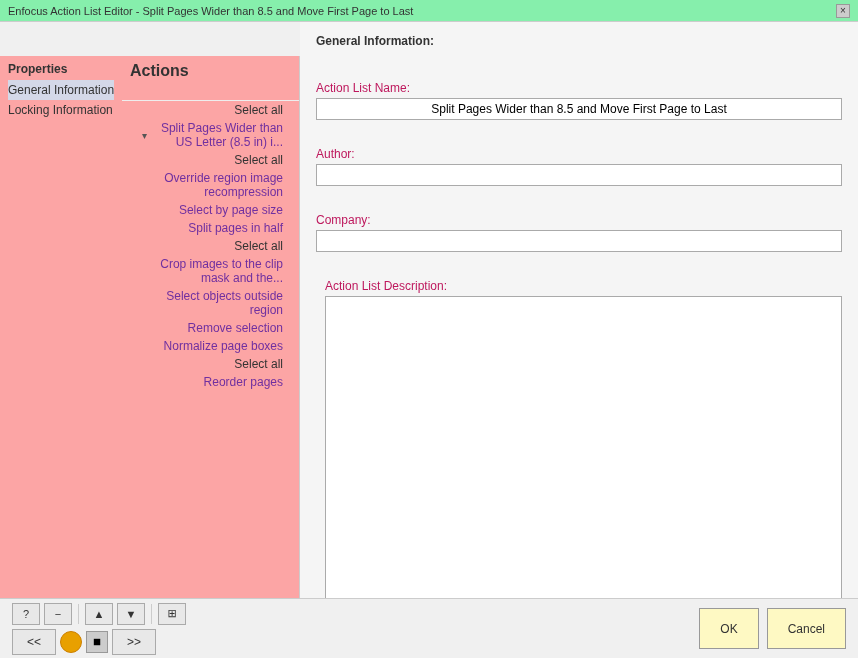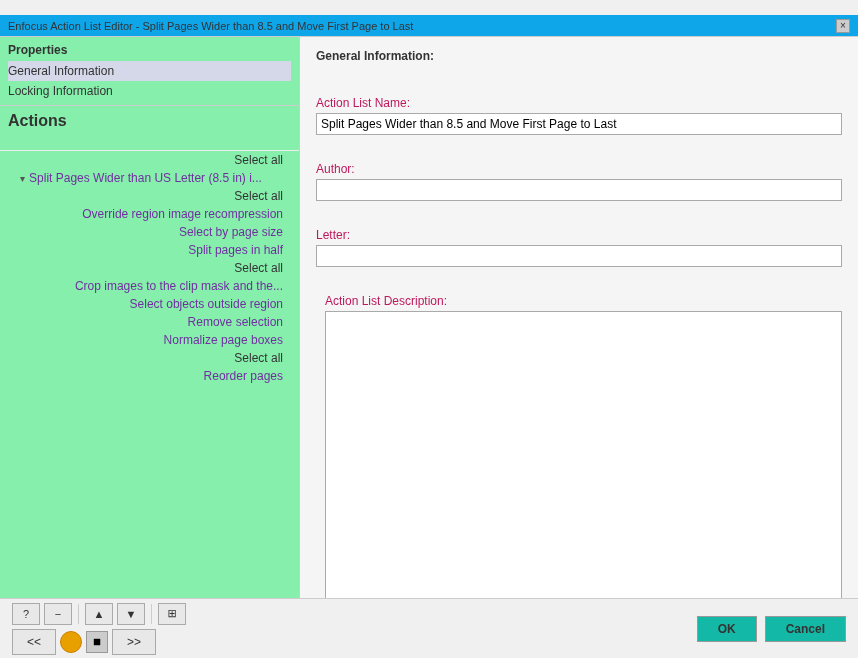--- a/index.html
+++ b/index.html
@@ -6,30 +6,29 @@
     body {
       font-family: 'Segoe UI', Tahoma, Arial, sans-serif;
       font-size: 12px;
       background: #f0f0f0;
       width: 858px;
       height: 658px;
       overflow: hidden;
     }
 
     .title-bar {
-      background: #0ea5e9;
+      background: #86efac;
       border-bottom: 1px solid #ccc;
       padding: 4px 8px;
       font-size: 11px;
       color: #333;
       height: 22px;
       display: flex;
       align-items: center;
       justify-content: space-between;
-      margin-top: 15px;
     }
 
     .title-bar-close {
       width: 14px;
       height: 14px;
       background: #ccc;
       border: 1px solid #999;
       cursor: pointer;
       display: flex;
       align-items: center;
@@ -40,24 +39,25 @@
     .content-area {
       display: flex;
       flex: 1;
       overflow: hidden;
     }
 
     
     .left-panel {
       width: 300px;
       border-right: 1px solid #ccc;
-      background: #86efac;
-      display: flex;
-      flex-direction: column;
+      background: #fca5a5;
+      display: flex;
+      flex-direction: row;
       height: calc(658px - 22px - 60px);
+      margin-top: 34px;
     }
 
     .properties-section {
       padding: 6px 8px 4px 8px;
       border-bottom: 1px solid #ccc;
     }
 
     .properties-title {
       font-size: 12px;
       font-weight: bold;
@@ -151,20 +151,21 @@
       color: #be185d;
     }
 
     .field-input {
       height: 22px;
       border: 1px solid #aaa;
       background: #fff;
       padding: 2px 4px;
       font-size: 12px;
       width: 100%;
+      text-align: center;
     }
 
     .field-textarea {
       border: 1px solid #aaa;
       background: #fff;
       padding: 4px;
       font-size: 12px;
       width: 100%;
       resize: none;
       flex: 1;
@@ -250,28 +251,27 @@
       justify-content: center;
     }
 
     .toolbar-right {
       display: flex;
       align-items: center;
       gap: 8px;
     }
 
     .action-btn {
-      height: 26px;
+      height: 41px;
       padding: 0 20px;
-      background: #14b8a6;
+      background: #fef9c3;
       border: 1px solid #999;
       cursor: pointer;
       font-size: 12px;
       color: #333;
-      font-weight: bold;
     }
 
     .separator {
       width: 1px;
       height: 20px;
       background: #ccc;
       margin: 0 2px;
     }
 
     .description-section {
@@ -369,21 +369,21 @@
       <label class="field-label">Action List Name:</label>
       <input class="field-input" type="text" value="Split Pages Wider than 8.5 and Move First Page to Last" style="">
     </div>
 
     <div class="field-group">
       <label class="field-label">Author:</label>
       <input class="field-input" type="text" style="">
     </div>
 
     <div class="field-group">
-      <label class="field-label">Letter:</label>
+      <label class="field-label">Company:</label>
       <input class="field-input" type="text" style="">
     </div>
 
     <div class="description-section">
       <label class="field-label" style="margin-bottom:3px;">Action List Description:</label>
       <textarea class="field-textarea" style=""></textarea>
     </div>
   </div>
 </div>
 

